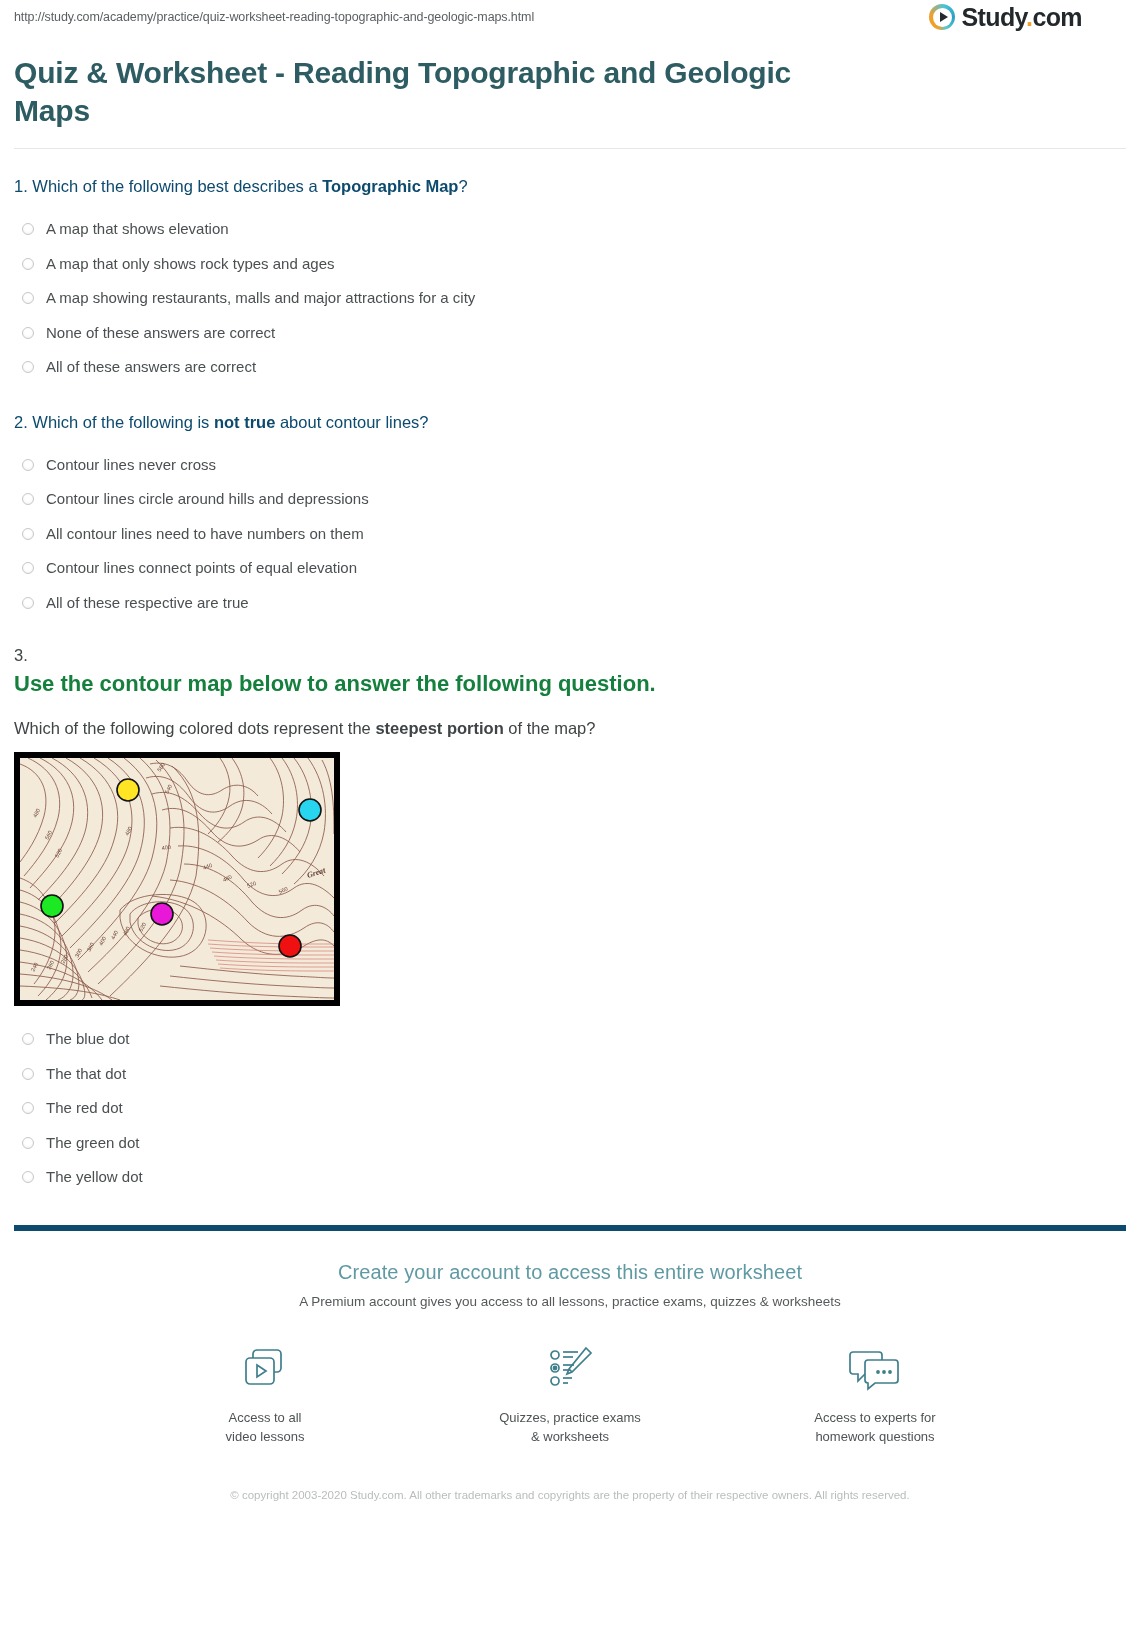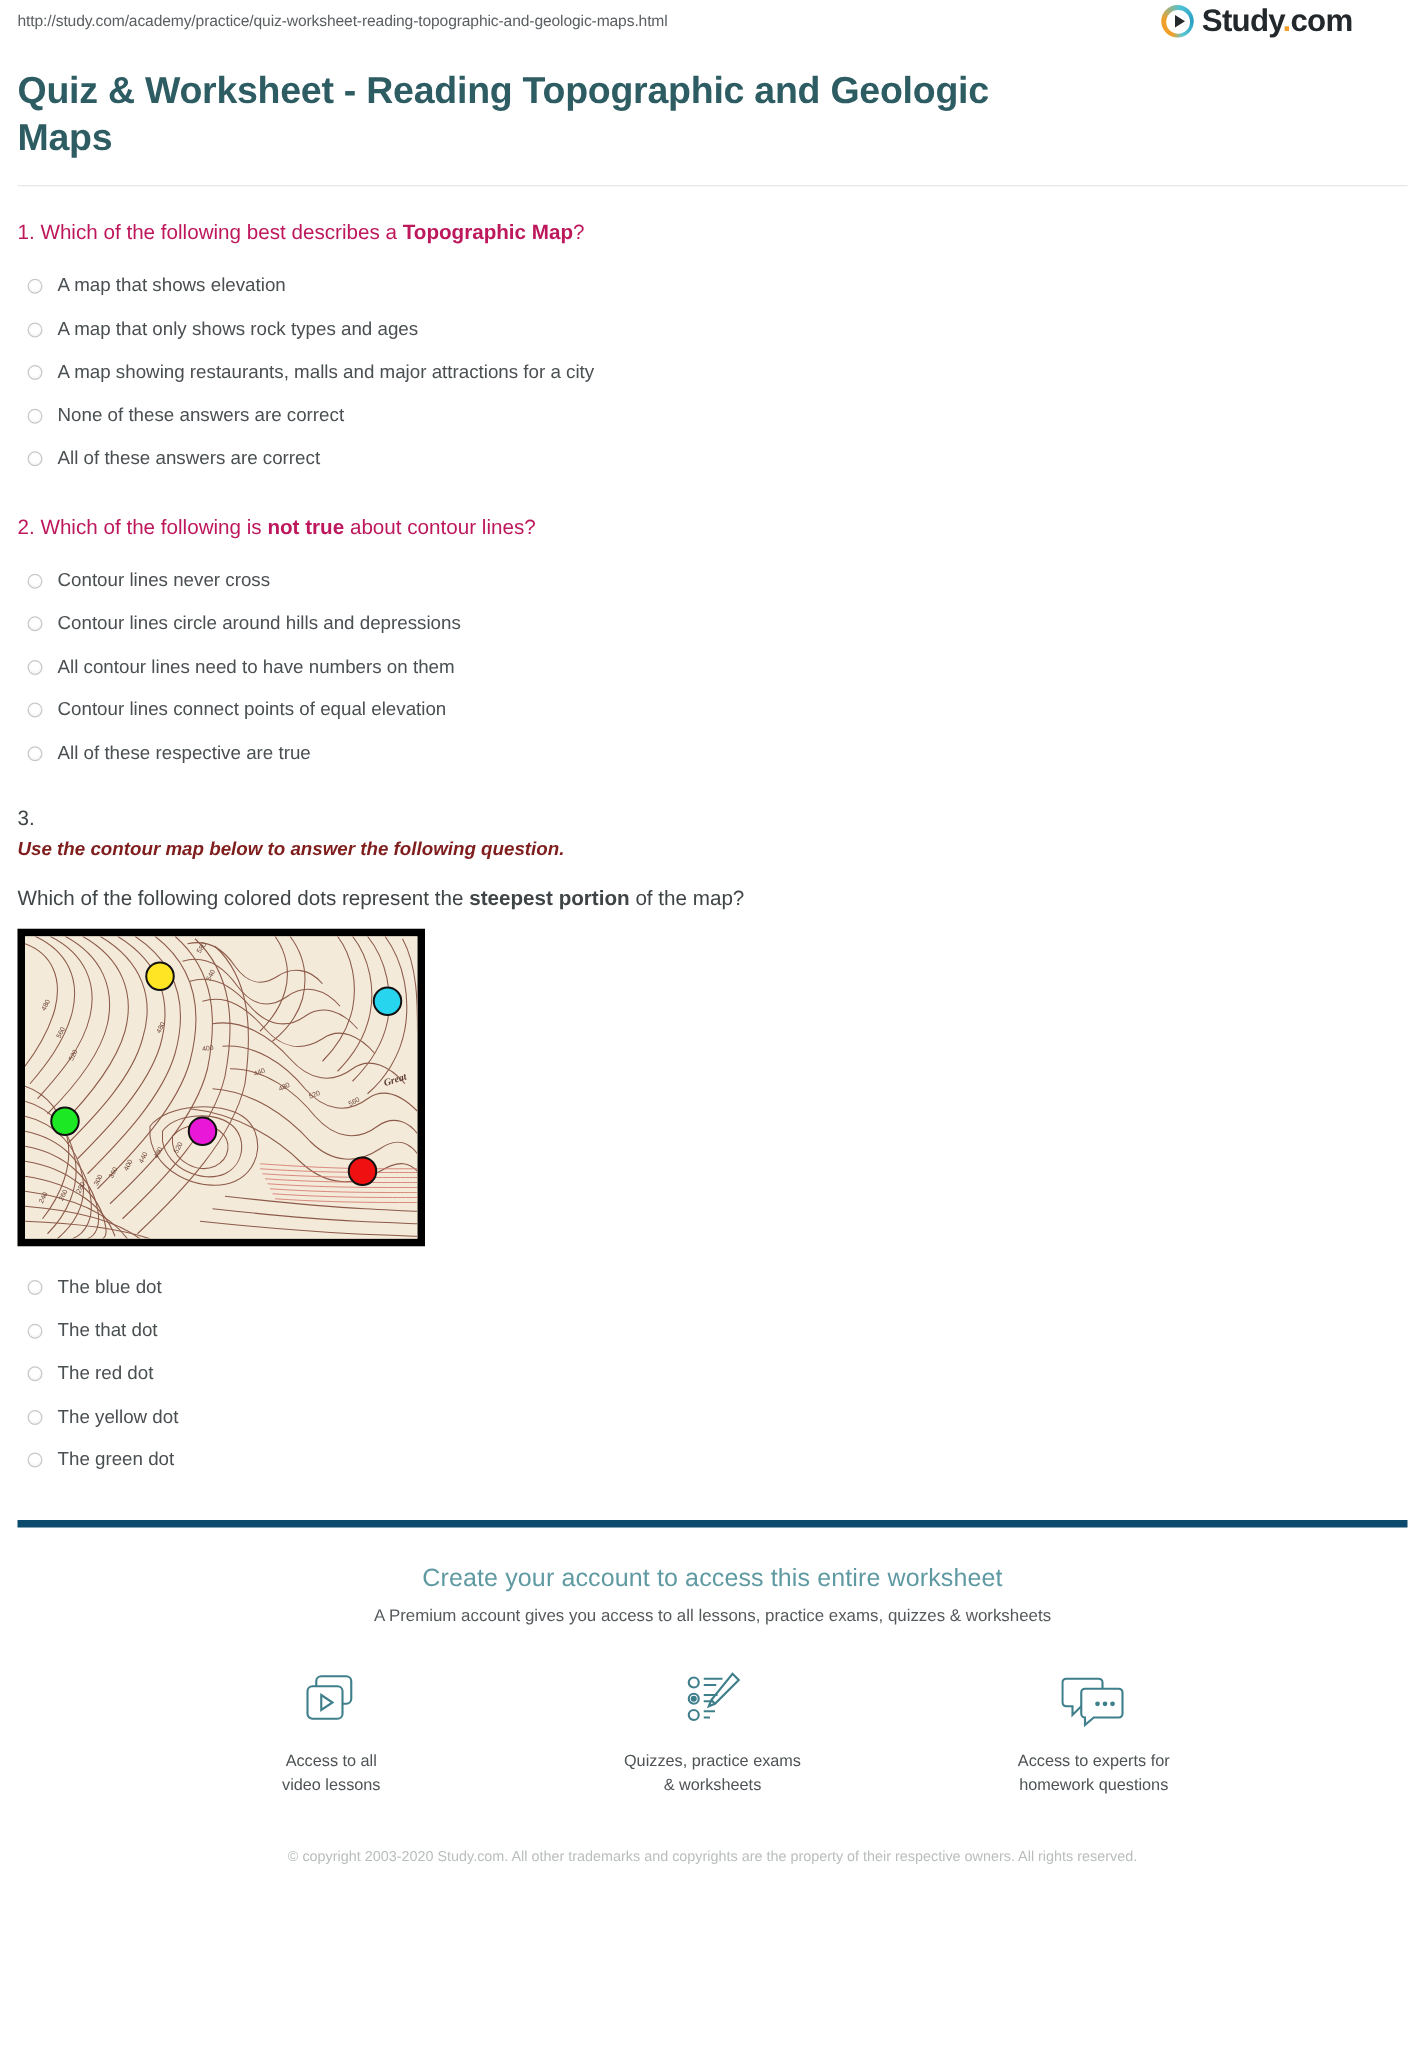--- a/index.html
+++ b/index.html
@@ -100,45 +100,44 @@
   
   .quiz {
     padding: 0 14px;
   }
   .question {
     padding-top: 26px;
   }
   .q-text {
     font-size: 16.5px;
     font-weight: bold;
-    color: #be185d;
+    color: #0c4a6e;
     margin: 0 0 14px 0;
     line-height: 1.4;
   }
   .q-text .light { font-weight: normal; }
   .q-sub {
     font-size: 16.5px;
     font-weight: normal;
     color: #3f4446;
     margin: 0 0 12px 0;
     line-height: 1.4;
   }
   .q-sub b { font-weight: bold; }
   .q-num-alone {
     font-size: 16.5px;
     font-weight: normal;
     color: #3f4446;
     margin: 0 0 6px 0;
   }
   .q-bold-line {
-    font-size: 15px;
+    font-size: 22px;
     font-weight: bold;
-    color: #7f1d1d;
+    color: #15803d;
     margin: 0 0 20px 0;
-    font-style: italic;
   }
 
   .options { margin: 0; padding: 0; list-style: none; }
   .option {
     display: flex;
     align-items: flex-start;
     gap: 12px;
     padding: 7px 0 8px 8px;
   }
   .radio {
@@ -409,25 +408,25 @@
       <li class="option">
         <span class="radio"></span>
         <span class="option-label">The that dot</span>
       </li>
       <li class="option">
         <span class="radio"></span>
         <span class="option-label">The red dot</span>
       </li>
       <li class="option">
         <span class="radio"></span>
+        <span class="option-label">The green dot</span>
+      </li>
+      <li class="option">
+        <span class="radio"></span>
         <span class="option-label">The yellow dot</span>
-      </li>
-      <li class="option">
-        <span class="radio"></span>
-        <span class="option-label">The green dot</span>
       </li>
     </ul>
   </div>
 
   <div class="footer">
     <p class="cta-title">Create your account to access this entire worksheet</p>
     <p class="cta-sub">A Premium account gives you access to all lessons, practice exams, quizzes &amp; worksheets</p>
 
     <div class="features">
       <div class="feature">

